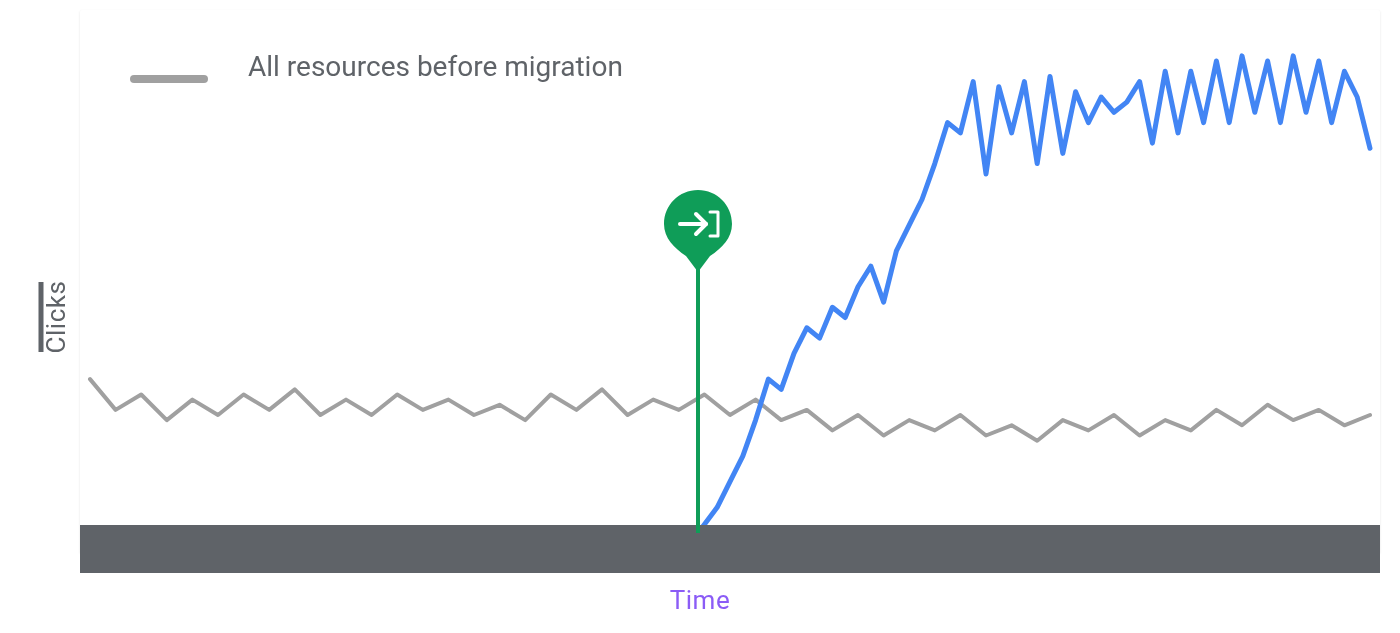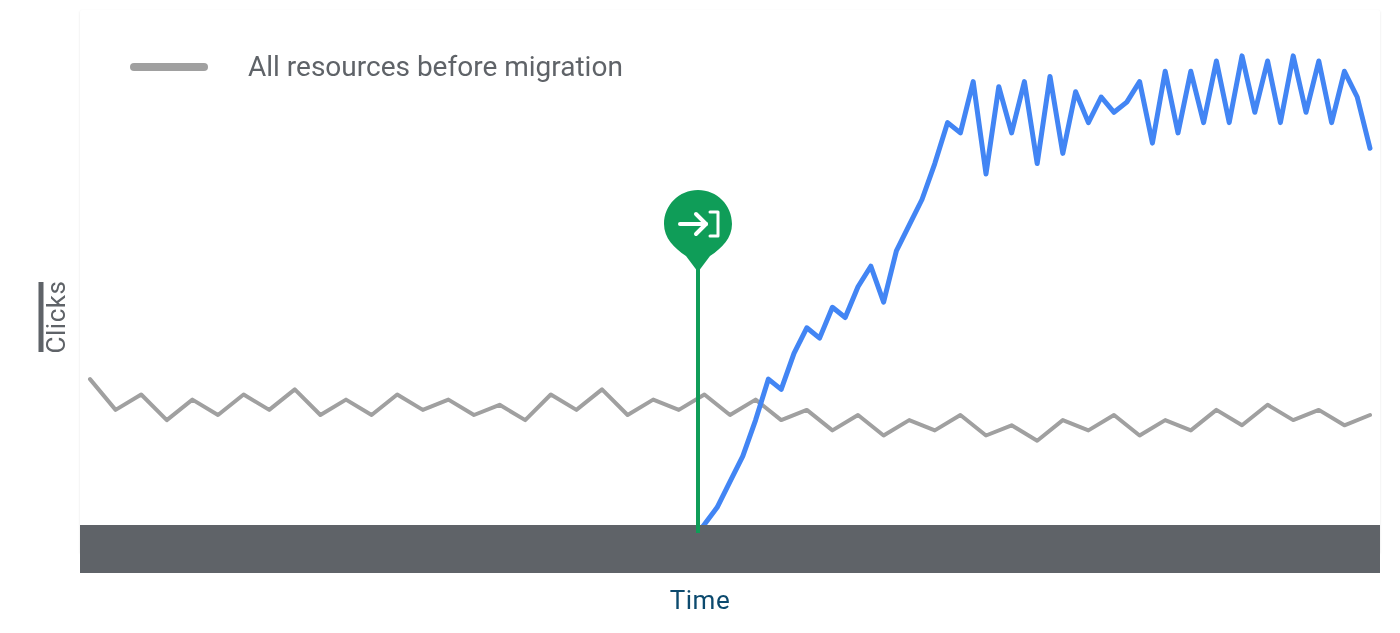--- a/index.html
+++ b/index.html
@@ -46,42 +46,42 @@
       background: #5f6368;
       transform: translateY(-50%) rotate(-90deg);
       transform-origin: center;
     }
     .x-axis-label {
       position: absolute;
       left: 50%;
       bottom: 18px;
       transform: translateX(-50%);
       font-size: 26px;
-      color: #0c4a6e;
+      color: #8b5cf6;
       letter-spacing: 0.5px;
     }
     .x-axis-strike {
       position: absolute;
       left: 80px;
       right: 20px;
       bottom: 60px;
       height: 48px;
       background: #5f6368;
     }
     .legend {
       position: absolute;
       left: 50px;
       top: 40px;
       display: flex;
       flex-direction: column;
       gap: 20px;
     }
     .legend-item {
       display: flex;
-      align-items: center;
+      align-items: flex-end;
       gap: 40px;
     }
     .legend-swatch {
       width: 78px;
       height: 8px;
       border-radius: 4px;
     }
     .legend-label {
       font-size: 28px;
       color: #5f6368;

